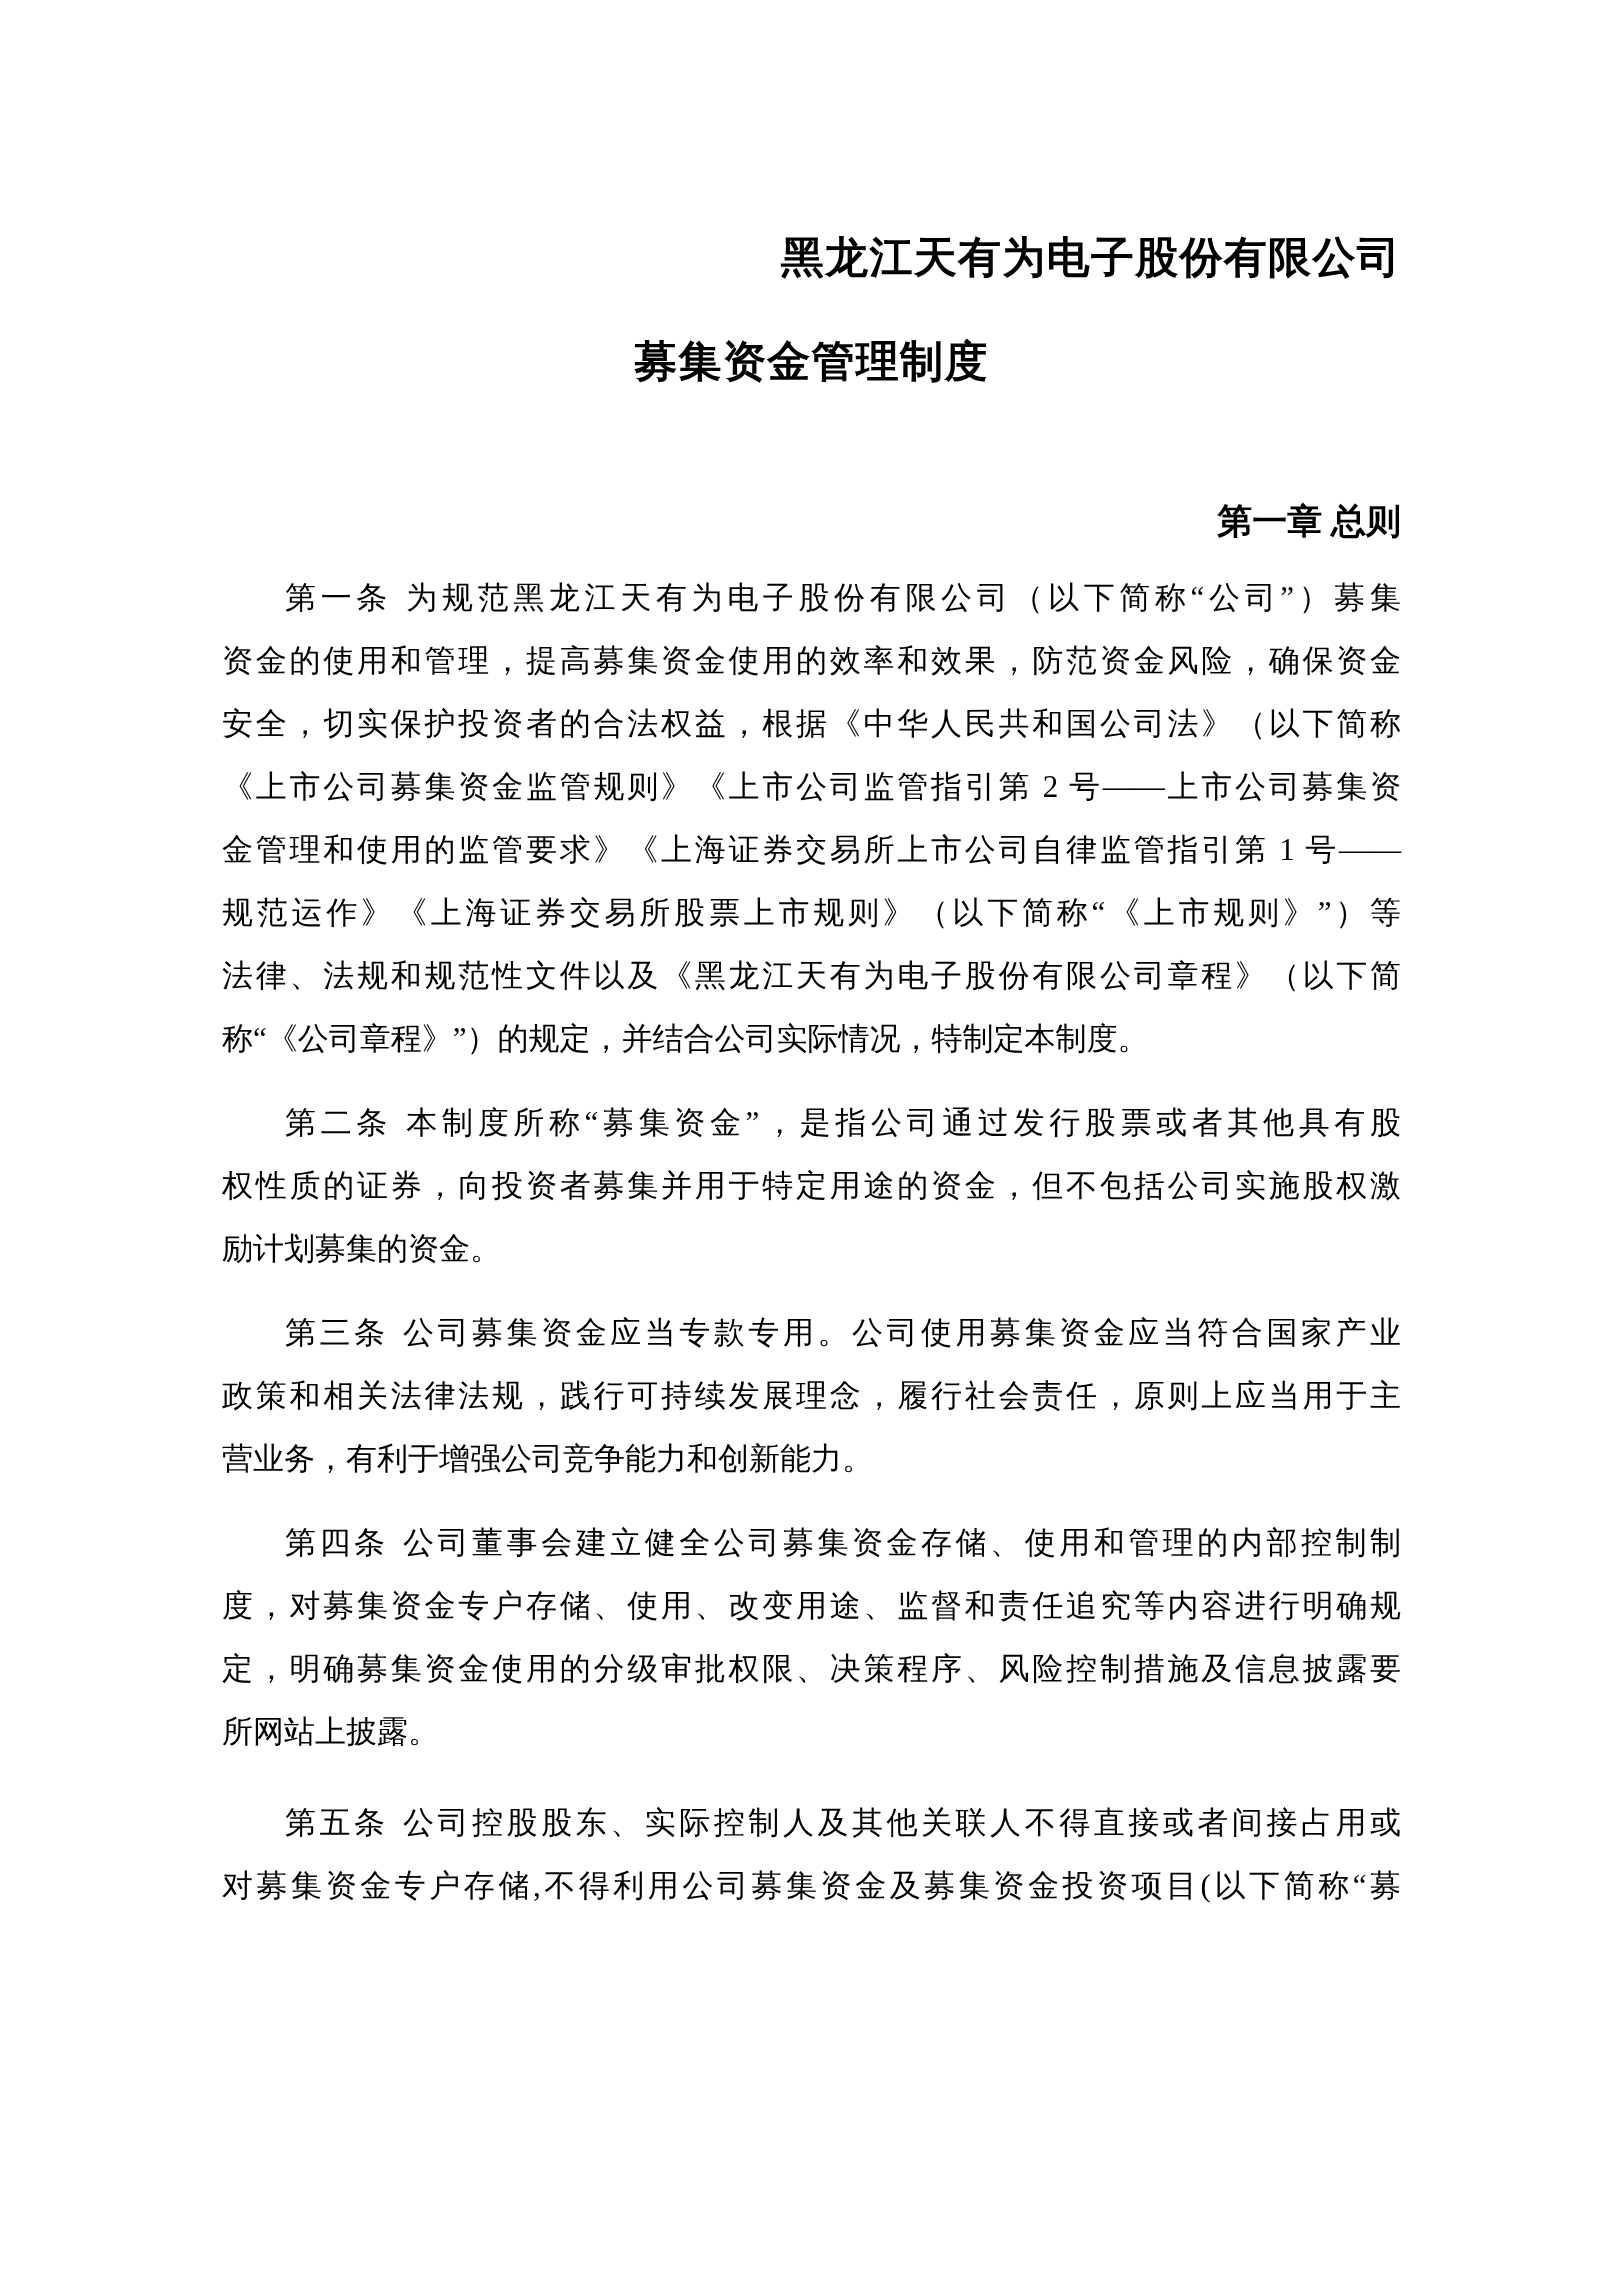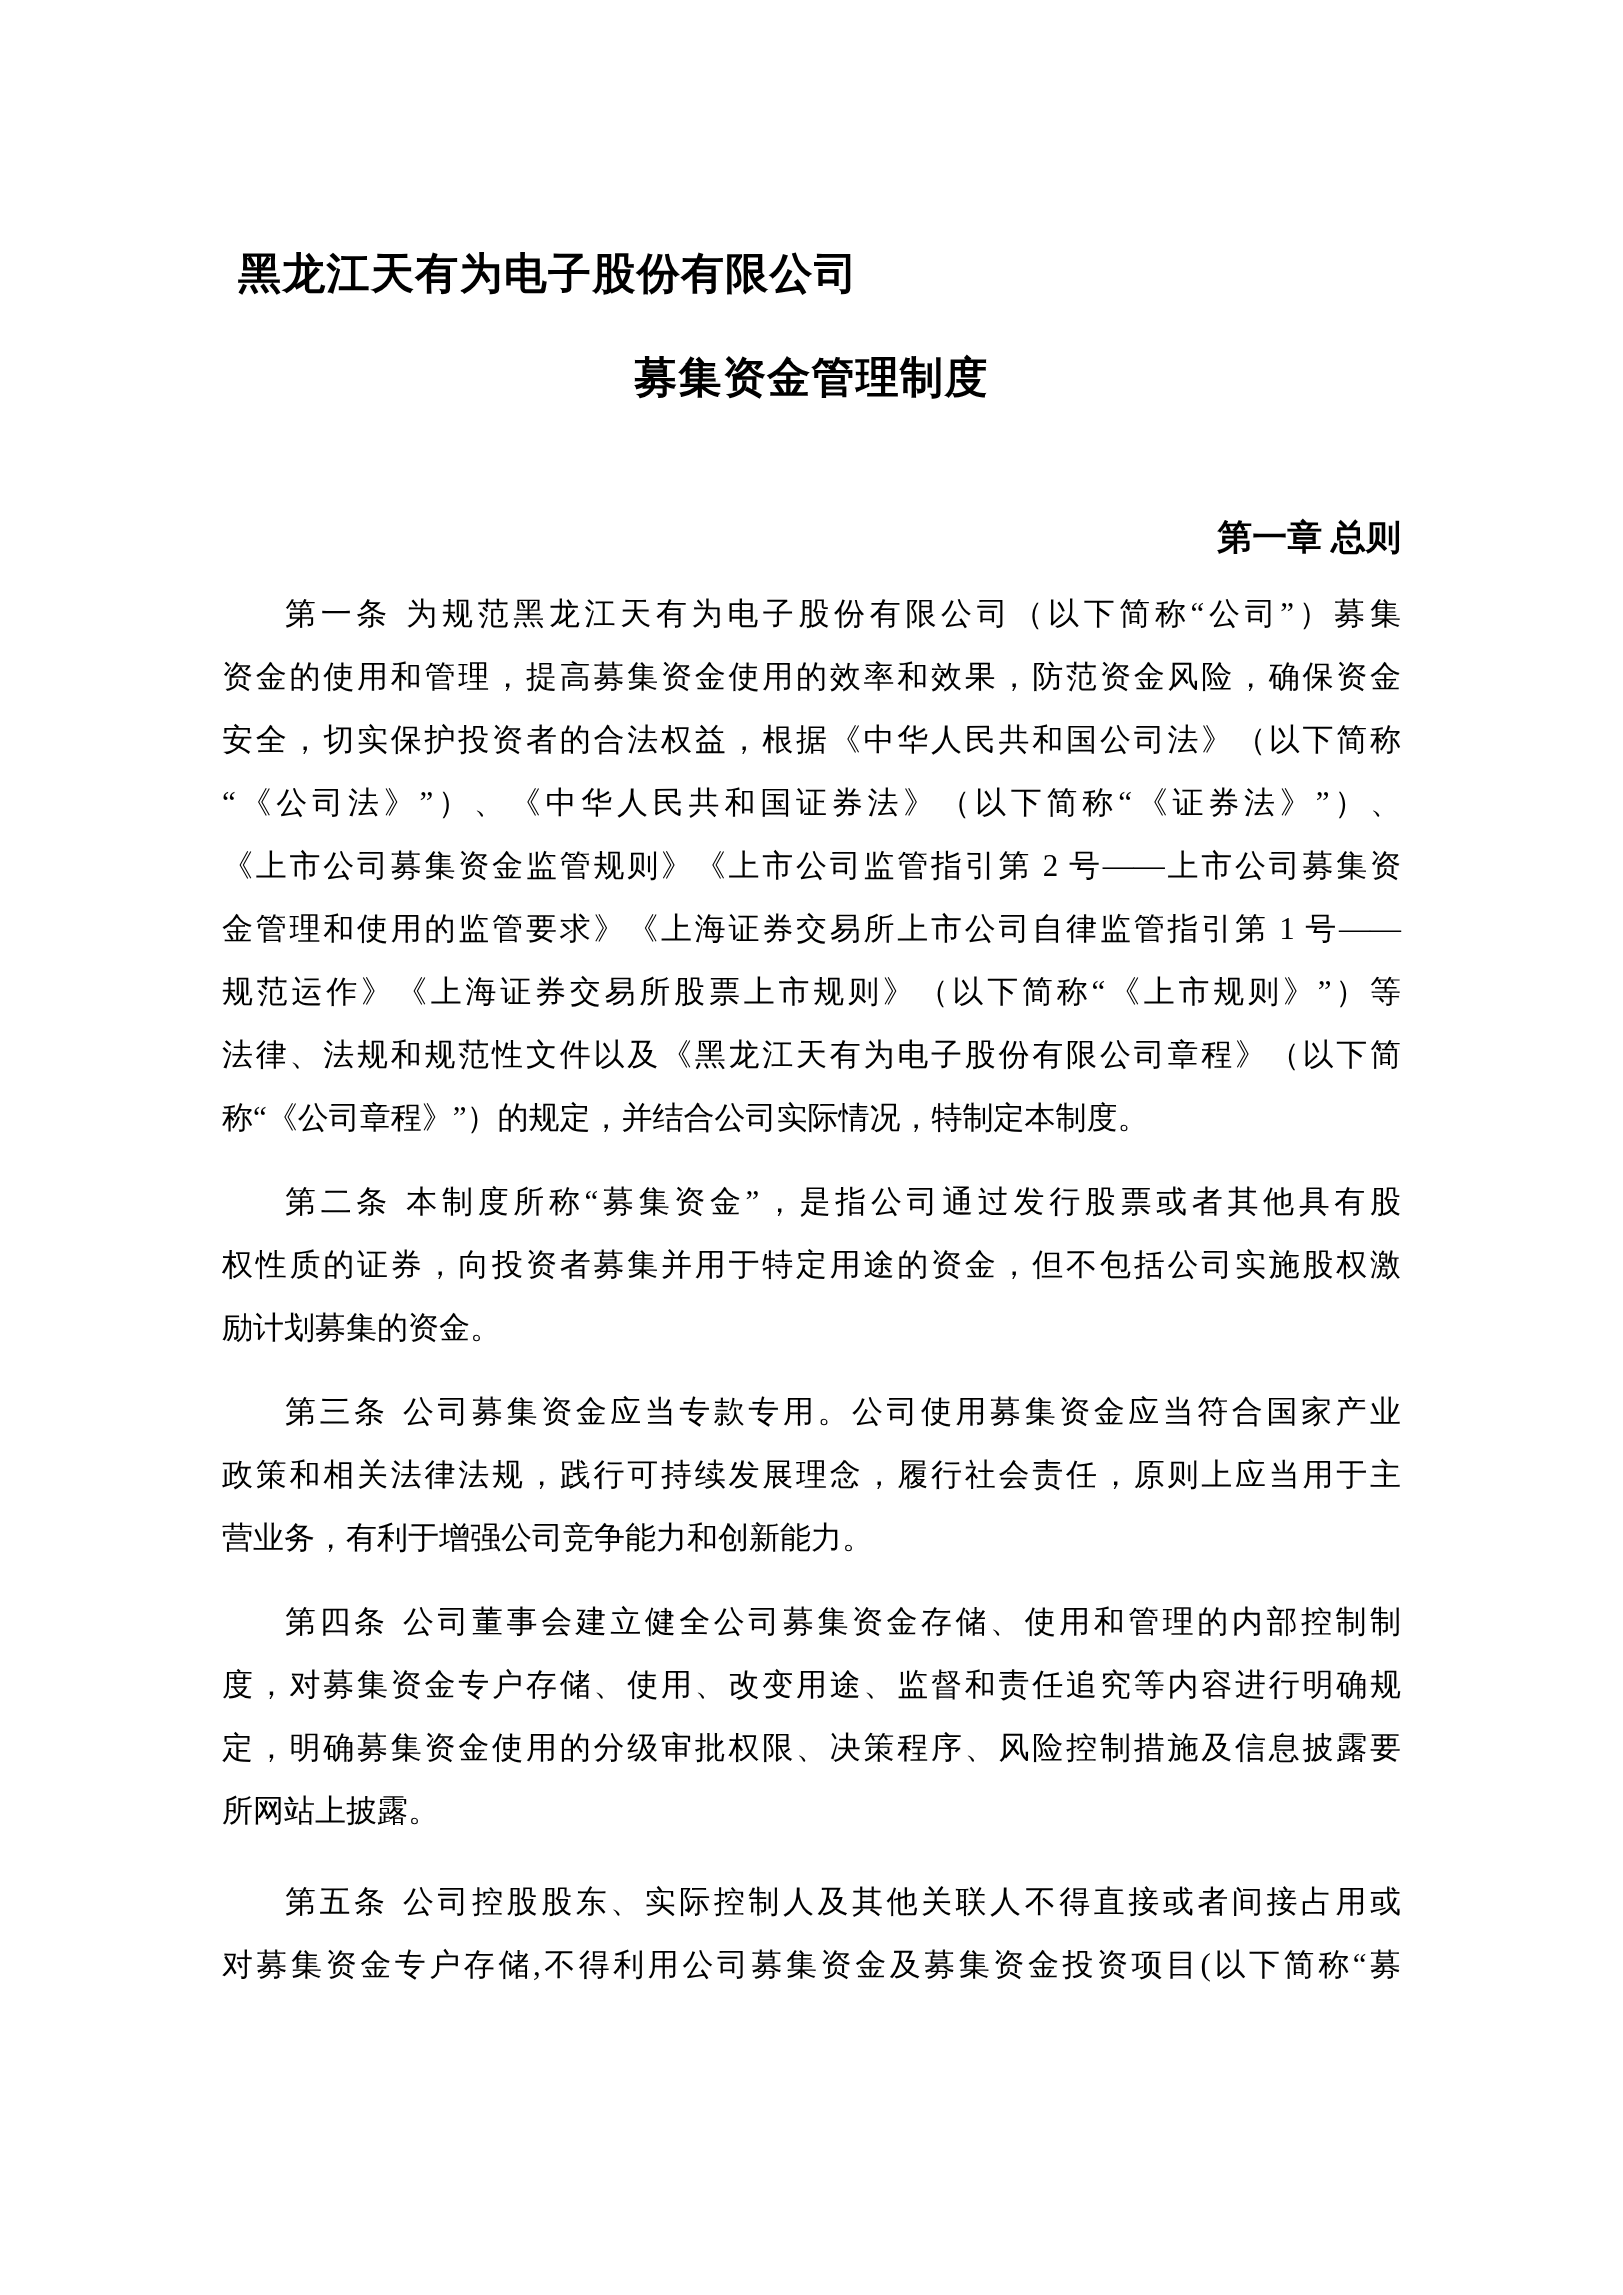--- a/index.html
+++ b/index.html
@@ -15,23 +15,23 @@
     background: #ffffff;
     color: #000000;
     font-family: "Liberation Serif", "DejaVu Serif", serif;
     padding: 232px 222px 0 222px;
     overflow: hidden;
   }
   .doc-title {
     font-size: 43px;
     line-height: 52px;
     font-weight: bold;
-    text-align: left;
+    text-align: right;
     letter-spacing: 1.3px;
-    margin: 16px;
+    margin: 0;
   }
   .doc-subtitle {
     font-size: 43px;
     line-height: 52px;
     font-weight: bold;
     text-align: center;
     letter-spacing: 1.3px;
     margin: 52px 0 0 0;
   }
   .chapter-heading {
@@ -73,21 +73,20 @@
 
 <div class="page">
   <div class="doc-title">黑龙江天有为电子股份有限公司</div>
   <div class="doc-subtitle">募集资金管理制度</div>
   <div class="chapter-heading">第一章 总则</div>
   <div class="doc-body" id="doc-body">
       <div class="para">
         <div class="line indent"><span class="lead">第一条</span>为规范黑龙江天有为电子股份有限公司（以下简称“公司”）募集</div>
         <div class="line">资金的使用和管理，提高募集资金使用的效率和效果，防范资金风险，确保资金</div>
         <div class="line">安全，切实保护投资者的合法权益，根据《中华人民共和国公司法》（以下简称</div>
-        <div class="line">“《公司法》”）、《中华人民共和国证券法》（以下简称“《证券法》”）、</div>
         <div class="line">《上市公司募集资金监管规则》《上市公司监管指引第 2 号——上市公司募集资</div>
         <div class="line">金管理和使用的监管要求》《上海证券交易所上市公司自律监管指引第 1 号——</div>
         <div class="line">规范运作》《上海证券交易所股票上市规则》（以下简称“《上市规则》”）等</div>
         <div class="line">法律、法规和规范性文件以及《黑龙江天有为电子股份有限公司章程》（以下简</div>
         <div class="line ragged">称“《公司章程》”）的规定，并结合公司实际情况，特制定本制度。</div>
       </div>
       <div class="para">
         <div class="line indent"><span class="lead">第二条</span>本制度所称“募集资金”，是指公司通过发行股票或者其他具有股</div>
         <div class="line">权性质的证券，向投资者募集并用于特定用途的资金，但不包括公司实施股权激</div>
         <div class="line ragged">励计划募集的资金。</div>

